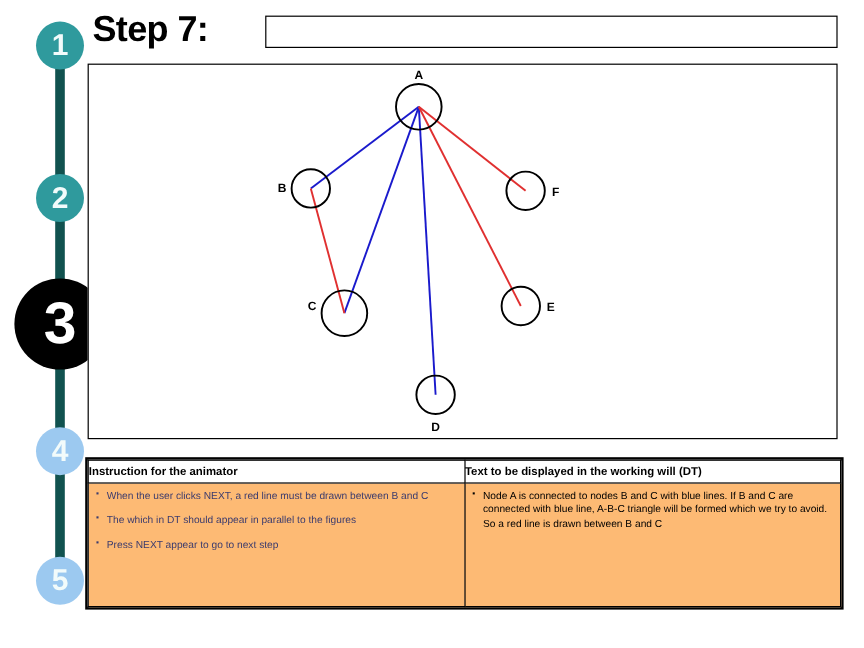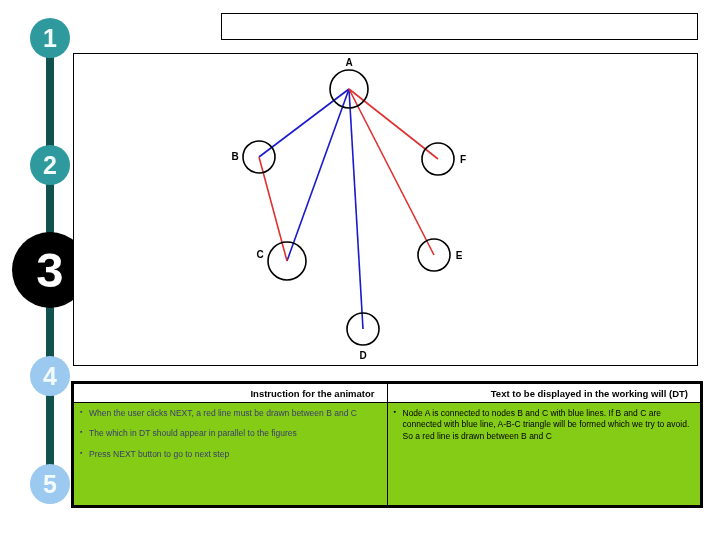--- a/index.html
+++ b/index.html
@@ -129,30 +129,30 @@
     height: 100%;
     border-collapse: collapse;
     table-layout: fixed;
   }
   #spec-table th {
     border: 1.5px solid #000000;
     font-family: "Liberation Sans", sans-serif;
     font-size: 9.5px;
     font-weight: bold;
     color: #000000;
-    text-align: right;
+    text-align: left;
     height: 16px;
-    padding: 1px 12px;
+    padding: 1px 0;
     background: #ffffff;
   }
   #spec-table td {
     border: 1.5px solid #000000;
     vertical-align: top;
     padding: 5px 6px 4px 6px;
-    background: #84cc16;
+    background: #fdba74;
   }
   td.col-left  { width: 243px; }
   ul.bullets {
     list-style: none;
     margin: 0;
     padding: 0;
   }
   ul.bullets li {
     position: relative;
     padding-left: 9px;
@@ -194,20 +194,21 @@
   <div class="step-node step-small lblue" style="top:356px;">
     <span>4</span>
   </div>
 
   <div class="step-node step-small lblue" style="top:464px;">
     <span>5</span>
   </div>
 </div>
 
 <div id="header">
+  <div id="step-title">Step 7:</div>
   <div id="title-box"></div>
 </div>
 
 <div id="canvas-area">
   <svg id="graph-svg" width="622" height="310" viewBox="0 0 622 310">
 
     <line x1="275" y1="35" x2="185" y2="103" stroke="#1a1acc" stroke-width="1.6"></line>
     <line x1="275" y1="35" x2="213" y2="207" stroke="#1a1acc" stroke-width="1.6"></line>
     <line x1="275" y1="35" x2="289" y2="275" stroke="#1a1acc" stroke-width="1.6"></line>
     <line x1="275" y1="35" x2="364" y2="105" stroke="#e03030" stroke-width="1.6"></line>
@@ -237,21 +238,21 @@
         <th class="col-left">Instruction for the animator</th>
         <th>Text to be displayed in the working will (DT)</th>
       </tr>
     </thead>
     <tbody>
       <tr>
         <td class="col-left">
           <ul class="bullets txt-instr">
             <li>When the user clicks NEXT, a red line must be drawn between B and C</li>
             <li>The which in DT should appear in parallel to the figures</li>
-            <li>Press NEXT button to go to next step</li>
+            <li>Press NEXT appear to go to next step</li>
           </ul>
         </td>
         <td class="col-right">
           <ul class="bullets txt-dt">
             <li>Node A  is connected to nodes B and C with blue lines. If B and C are connected with blue line, A-B-C triangle will be formed which we try to avoid. So a red line is drawn between B and C</li>
           </ul>
         </td>
       </tr>
     </tbody>
   </table>

